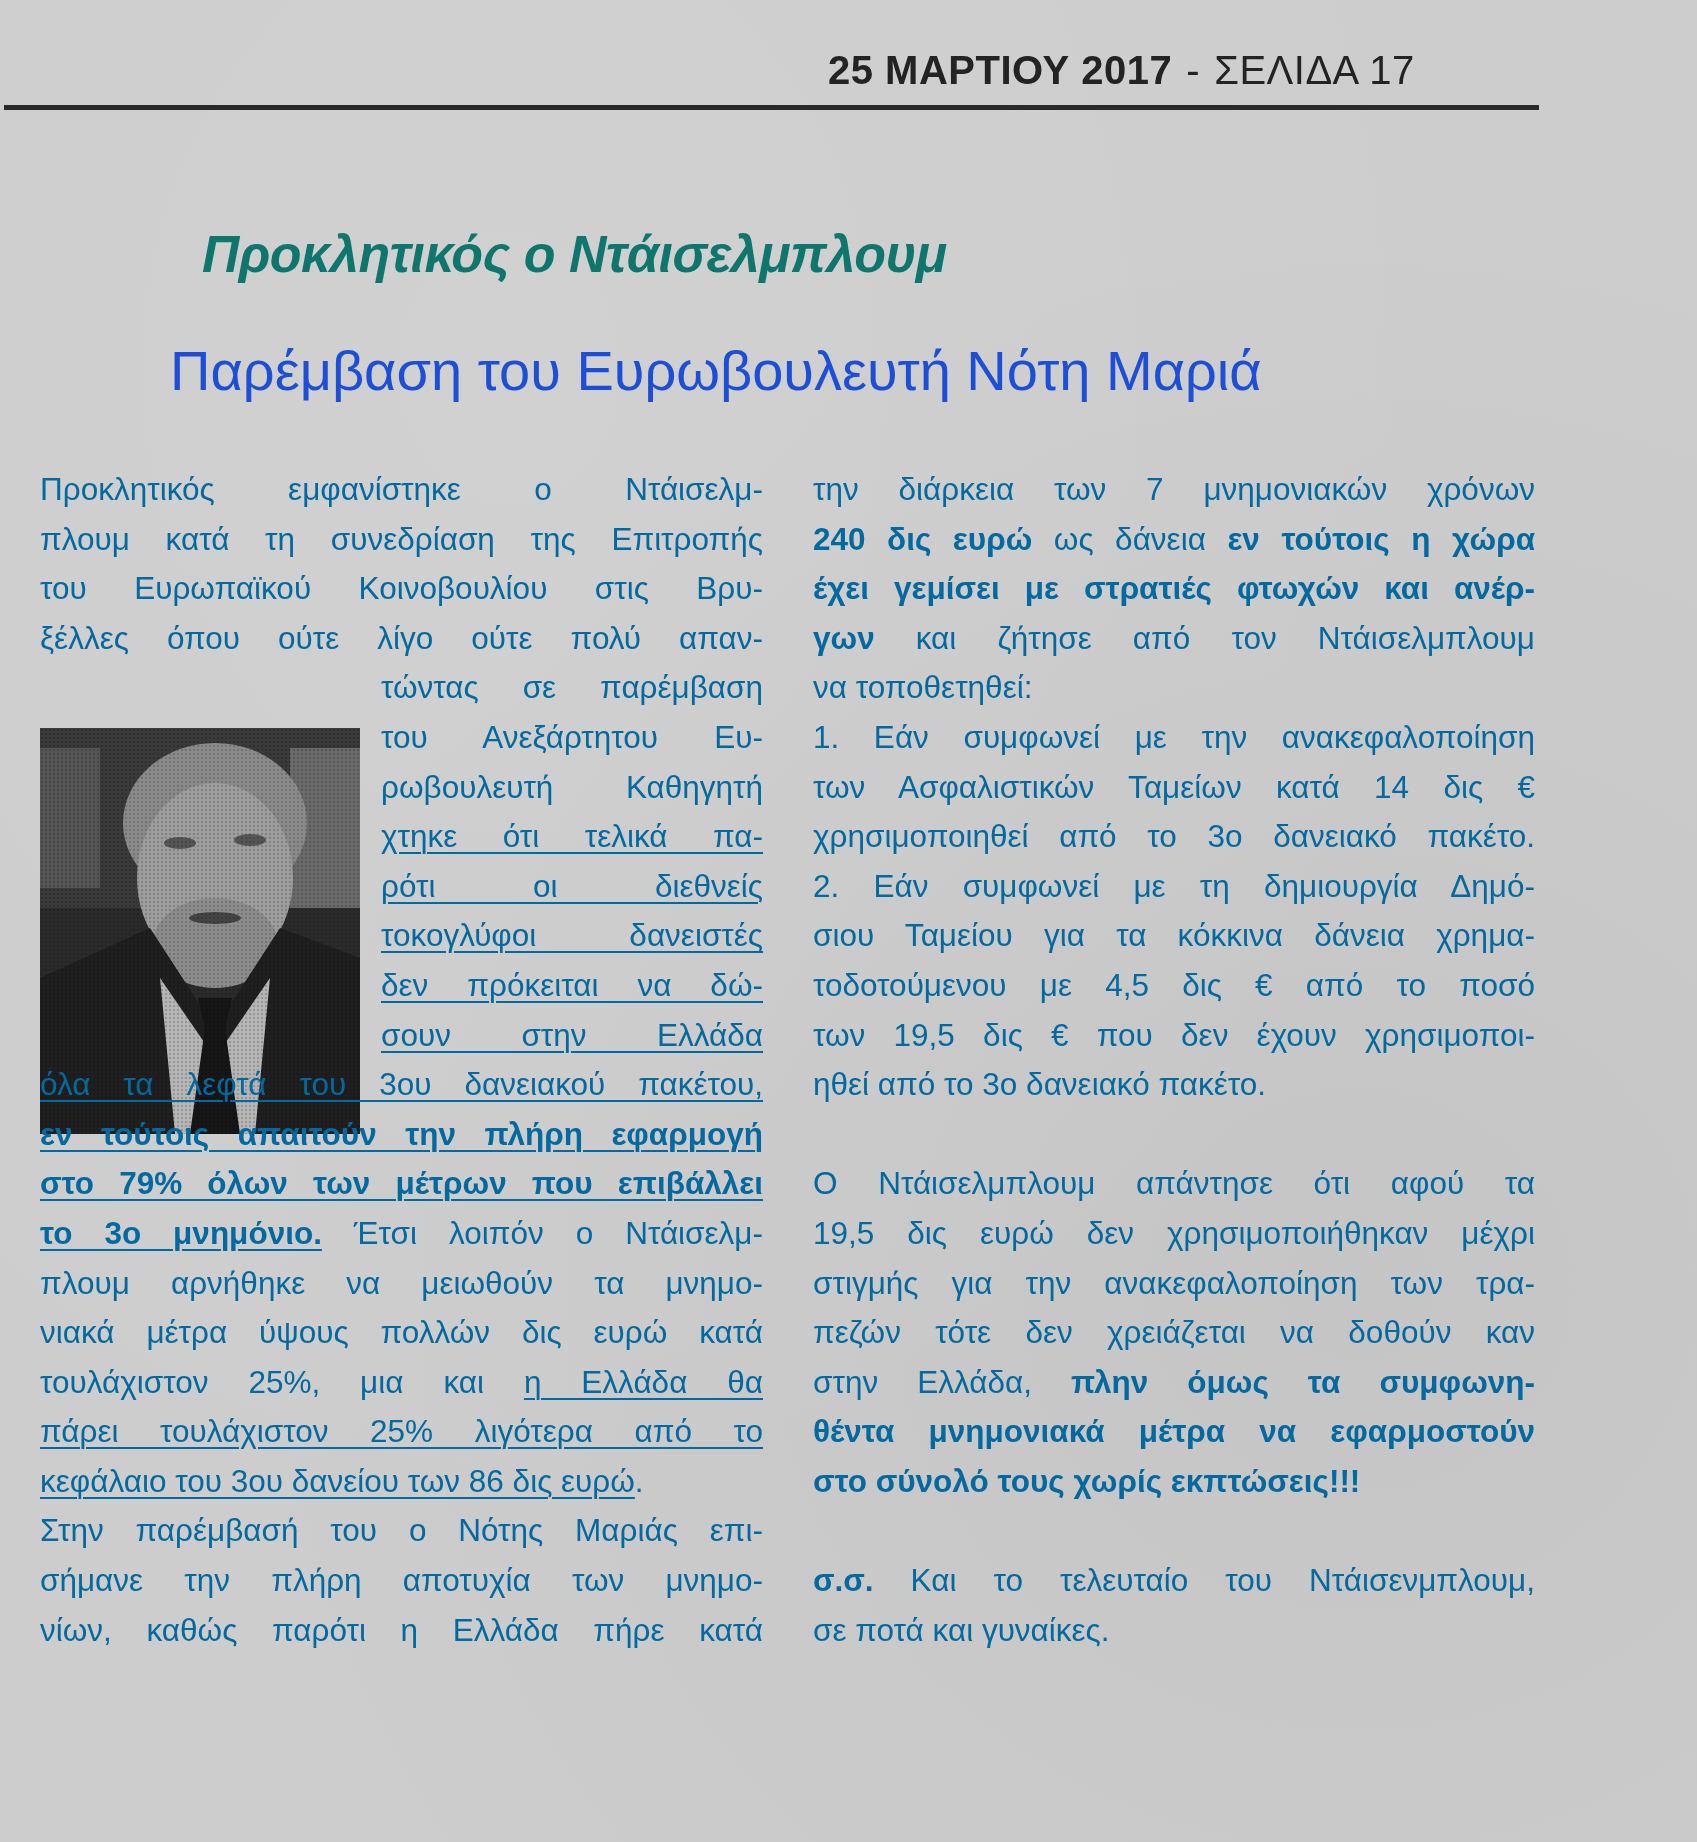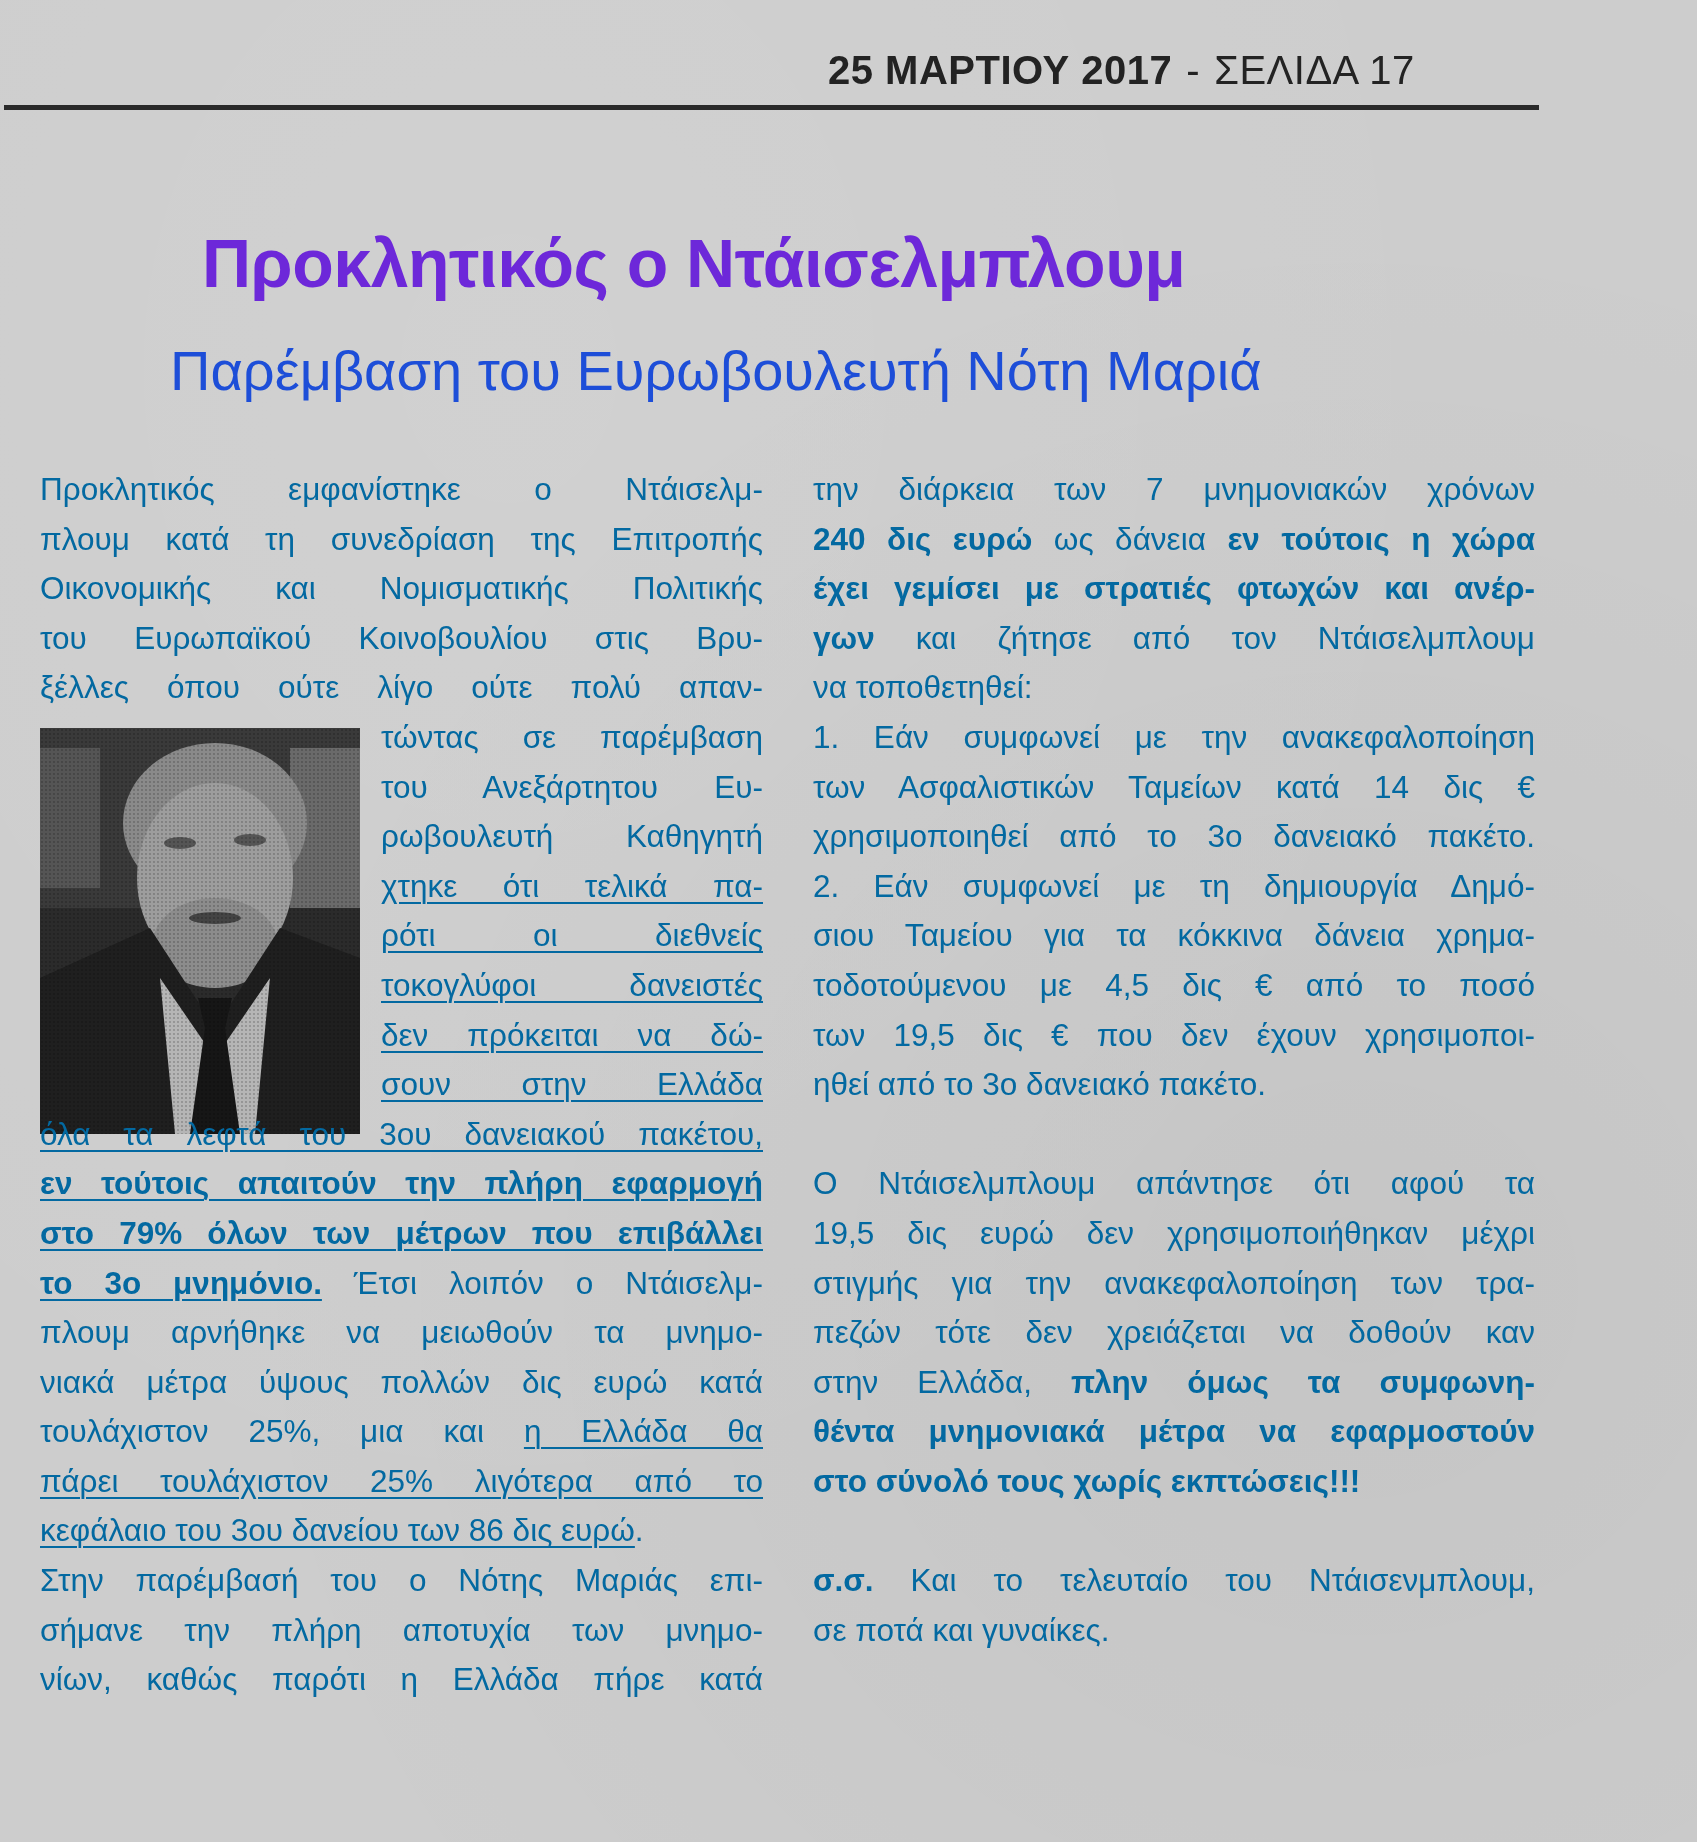--- a/index.html
+++ b/index.html
@@ -21,22 +21,22 @@
     position:absolute; left:828px; top:48px;
     font-size:40px; white-space:nowrap; letter-spacing:0.5px;
   }
   .header-line .date { font-weight:bold; }
   .header-line .sep { margin:0 14px; }
   .header-rule {
     position:absolute; left:4px; top:105px; width:1535px; height:5px; background:#2a2a2a;
   }
   .title {
     position:absolute; left:202px; top:224px;
-    font-size:68px; font-weight:bold; white-space:nowrap;
-    letter-spacing:-0.5px; color:#6d28d9;
+    font-size:52px; font-weight:bold; white-space:nowrap;
+    letter-spacing:-0.5px; color:#0f766e;font-style:italic;
   }
   .subtitle {
     position:absolute; left:170px; top:338px;
     font-size:56px; white-space:nowrap; color:#1d4ed8;
   }
   .col {
     position:absolute; font-size:31.5px; line-height:49.6px; color:#0369a1;
   }
   .line { display:block; white-space:nowrap; text-align:justify; text-align-last:justify; height:49.6px; }
   .line.last { text-align-last:left; }
@@ -90,21 +90,20 @@
     <path d="M120 250 L175 330 L230 250 L215 406 L135 406 Z" fill="#b5b5b5"></path>
 
     <path d="M158 270 L192 270 L185 300 L200 406 L150 406 L165 300 Z" fill="#161616"></path>
     <rect width="320" height="406" fill="url(#dots)"></rect>
   </svg>
 </div>
 
 <div class="col left-col">
   <span class="line">Προκλητικός εμφανίστηκε ο Ντάισελμ-</span>
   <span class="line">πλουμ κατά τη συνεδρίαση της Επιτροπής</span>
-  <span class="line">Οικονομικής και Νομισματικής Πολιτικής</span>
   <span class="line">του Ευρωπαϊκού Κοινοβουλίου στις Βρυ-</span>
   <span class="line">ξέλλες όπου ούτε λίγο ούτε πολύ απαν-</span>
   <div class="narrow">
     <span class="line">τώντας σε παρέμβαση</span>
     <span class="line">του Ανεξάρτητου Ευ-</span>
     <span class="line">ρωβουλευτή Καθηγητή</span>
     <span class="line u">χτηκε ότι τελικά πα-</span>
     <span class="line u">ρότι οι διεθνείς</span>
     <span class="line u">τοκογλύφοι δανειστές</span>
     <span class="line u">δεν πρόκειται να δώ-</span>

